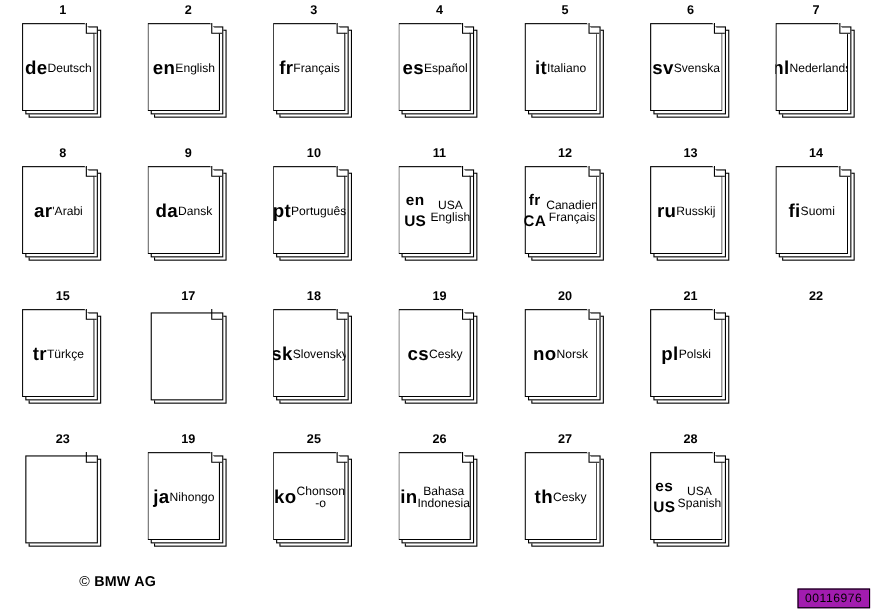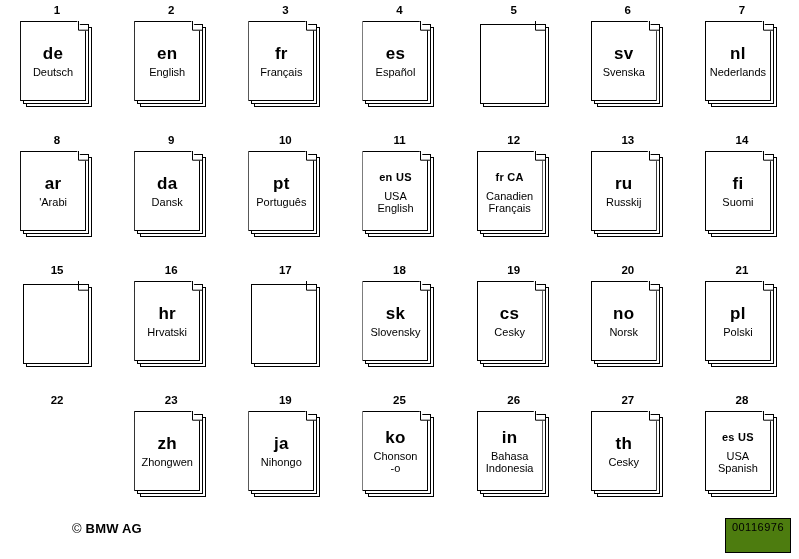--- a/index.html
+++ b/index.html
@@ -75,21 +75,21 @@
   .bookwrap .page-front {
     position: absolute;
     left: 0px;
     top: 0px;
     width: 66px;
     height: 80px;
     border: 1px solid #000;
     background: #fff;
     box-sizing: border-box;
     display: flex;
-    flex-direction: column;
+    flex-direction: row;
     align-items: center;
     justify-content: center;
     
     clip-path: polygon(0 0, 86% 0, 100% 13%, 100% 100%, 0 100%);
   }
   .fold {
     position: absolute;
     right: 0px;
     top: 0px;
     width: 10px;
@@ -100,21 +100,21 @@
   .fold svg { display: block; }
 
   .code {
     font-size: 17px;
     font-weight: bold;
     line-height: 19px;
     text-align: center;
     letter-spacing: 0.3px;
   }
   .code.small {
-    font-size: 11px;
+    font-size: 14px;
   }
   .lang {
     margin-top: 4px;
     font-size: 11px;
     line-height: 11.5px;
     text-align: center;
     font-weight: normal;
     max-width: 62px;
   }
   .lang .l2 { display: block; }
@@ -131,24 +131,24 @@
   }
   #copyright .cmark {
     font-size: 13px;
     font-weight: normal;
   }
   #partnumber {
     position: absolute;
     right: 8px;
     bottom: 6px;
     border: 1px solid #000;
-    padding: 2px 6px 19px 6px;
+    padding: 2px 6px 2px 6px;
     font-size: 11px;
     letter-spacing: 0.5px;
-    background: #4d7c0f;
+    background: #a21caf;
   }
 </style>
 </head>
 <body>
 
 <div id="sheet">
 
   <div class="grid" id="grid">
       <div class="cell">
         <div class="idx">1</div>
@@ -212,20 +212,24 @@
               <path d="M2.5 0 L2.5 9.2 L12 9.2" fill="none" stroke="#000" stroke-width="1"></path>
             </svg>
           </div>
         </div>
       </div>
       <div class="cell">
         <div class="idx">5</div>
         <div class="bookwrap">
           <div class="page-back2"></div>
           <div class="page-back1"></div>
+          <div class="page-front">
+            <div class="code">it</div>
+            <div class="lang"><span>Italiano</span></div>
+          </div>
           <div class="fold" style="right: auto; top: 0px; width: 12px; height: 12px; transform: none; left: 56px;">
             <svg width="12" height="12" viewBox="0 0 12 12">
               <path d="M2.5 0 L2.5 9.2 L12 9.2" fill="none" stroke="#000" stroke-width="1"></path>
             </svg>
           </div>
         </div>
       </div>
       <div class="cell">
         <div class="idx">6</div>
         <div class="bookwrap">
@@ -368,35 +372,23 @@
               <path d="M2.5 0 L2.5 9.2 L12 9.2" fill="none" stroke="#000" stroke-width="1"></path>
             </svg>
           </div>
         </div>
       </div>
       <div class="cell">
         <div class="idx">15</div>
         <div class="bookwrap">
           <div class="page-back2"></div>
           <div class="page-back1"></div>
-          <div class="fold" style="right: auto; top: 0px; width: 12px; height: 12px; transform: none; left: 56px;">
-            <svg width="12" height="12" viewBox="0 0 12 12">
-              <path d="M2.5 0 L2.5 9.2 L12 9.2" fill="none" stroke="#000" stroke-width="1"></path>
-            </svg>
-          </div>
-        </div>
-      </div>
-      <div class="cell">
-        <div class="idx">16</div>
-        <div class="bookwrap">
-          <div class="page-back2"></div>
-          <div class="page-back1"></div>
-          <div class="page-front">
-            <div class="code">hr</div>
-            <div class="lang"><span>Hrvatski</span></div>
+          <div class="page-front">
+            <div class="code">tr</div>
+            <div class="lang"><span>Türkçe</span></div>
           </div>
           <div class="fold" style="right: auto; top: 0px; width: 12px; height: 12px; transform: none; left: 56px;">
             <svg width="12" height="12" viewBox="0 0 12 12">
               <path d="M2.5 0 L2.5 9.2 L12 9.2" fill="none" stroke="#000" stroke-width="1"></path>
             </svg>
           </div>
         </div>
       </div>
       <div class="cell">
         <div class="idx">17</div>
@@ -475,24 +467,20 @@
         </div>
       </div>
       <div class="cell">
         <div class="idx">22</div>
       </div>
       <div class="cell">
         <div class="idx">23</div>
         <div class="bookwrap">
           <div class="page-back2"></div>
           <div class="page-back1"></div>
-          <div class="page-front">
-            <div class="code">zh</div>
-            <div class="lang"><span>Zhongwen</span></div>
-          </div>
           <div class="fold" style="right: auto; top: 0px; width: 12px; height: 12px; transform: none; left: 56px;">
             <svg width="12" height="12" viewBox="0 0 12 12">
               <path d="M2.5 0 L2.5 9.2 L12 9.2" fill="none" stroke="#000" stroke-width="1"></path>
             </svg>
           </div>
         </div>
       </div>
       <div class="cell">
         <div class="idx">19</div>
         <div class="bookwrap">

